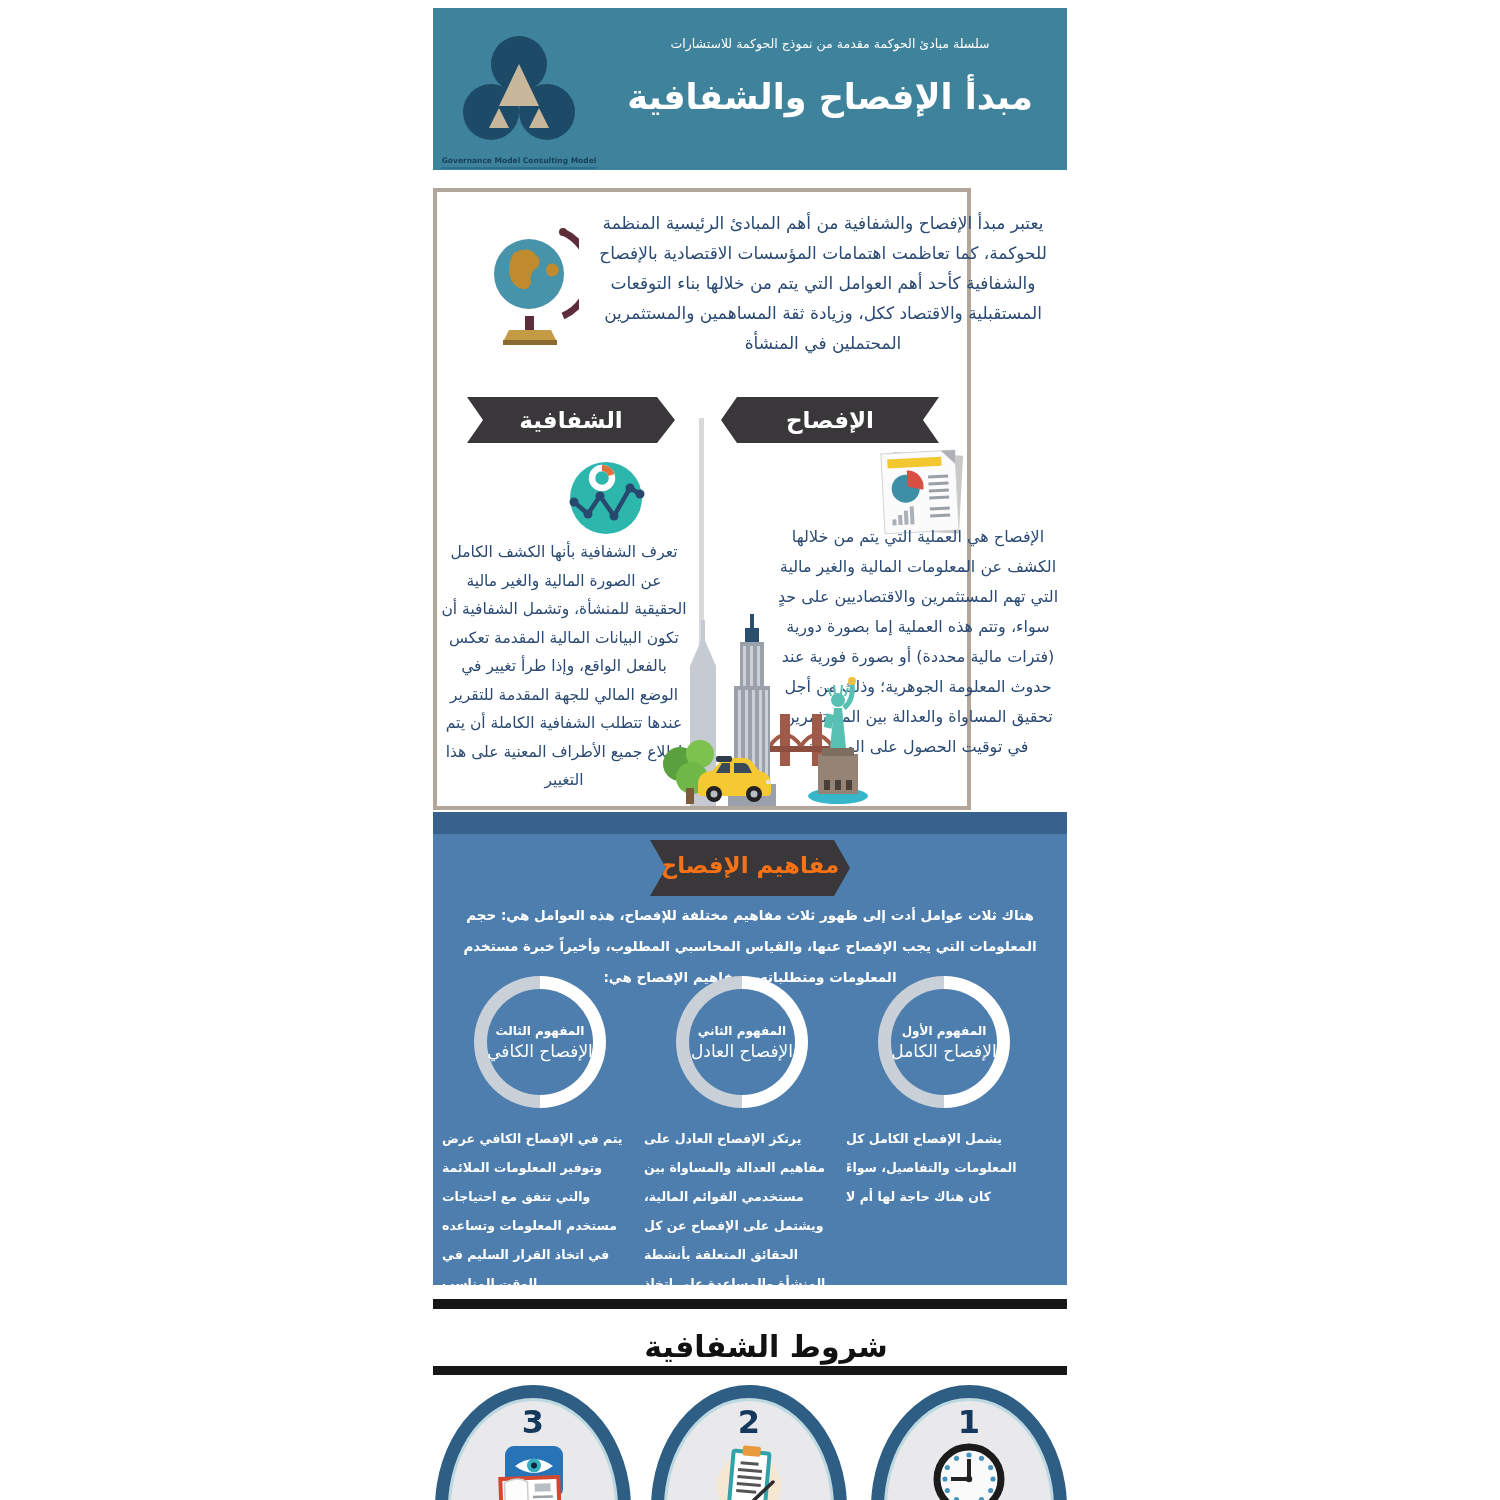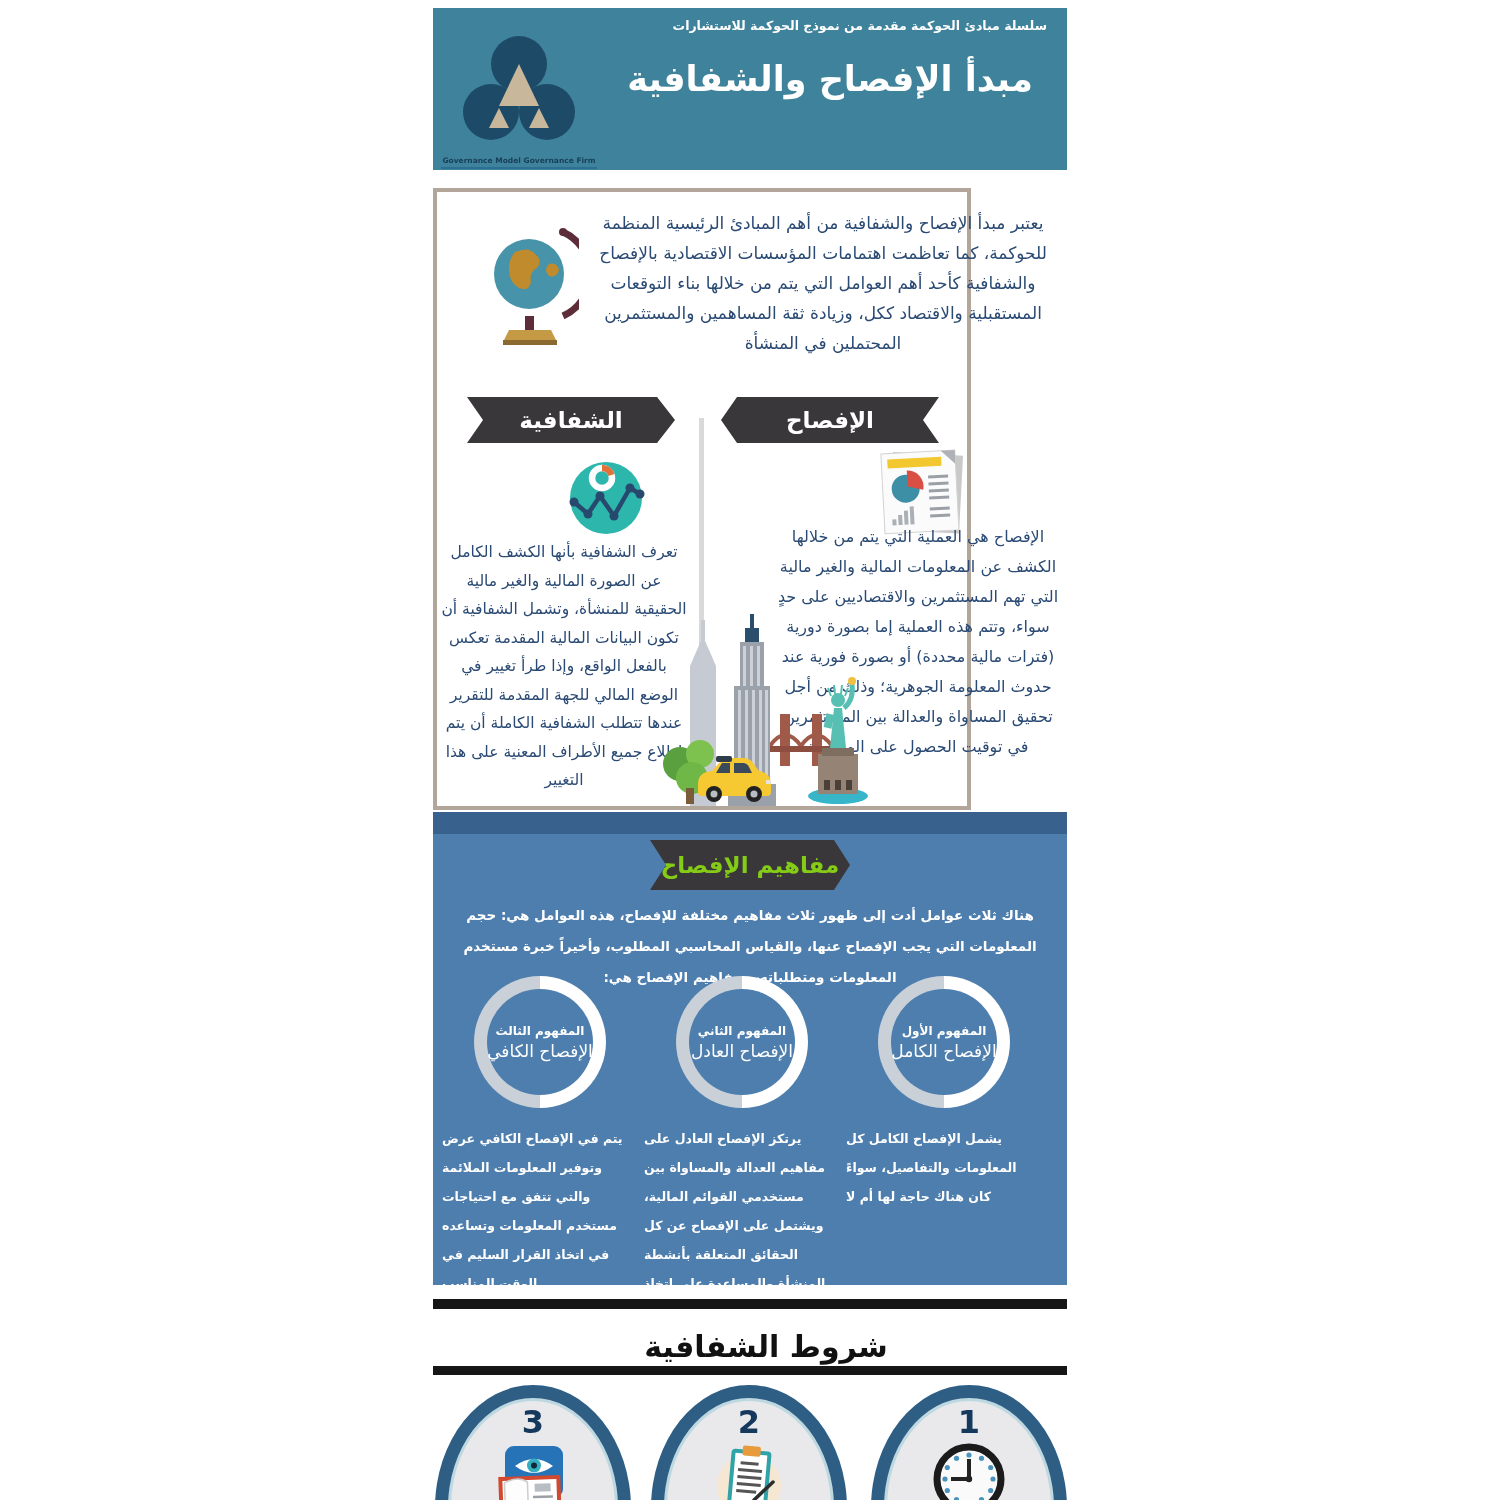--- a/index.html
+++ b/index.html
@@ -4,21 +4,21 @@
 <style>
   html,body{margin:0;padding:0;background:#ffffff;}
   .canvas{position:relative;width:1500px;height:1500px;background:#ffffff;overflow:hidden;
           font-family:"DejaVu Sans","Liberation Sans",sans-serif;}
   
   .header{position:absolute;left:433px;top:8px;width:634px;height:162px;background:#3f829b;}
   .logo{position:absolute;left:18px;top:18px;width:136px;height:132px;}
   .logo-caption{position:absolute;left:8px;top:148px;width:156px;text-align:center;
                 font-size:7.5px;font-weight:700;color:#173f58;border-bottom:2px solid #2b6f93;padding-bottom:2px;}
   .header-text{position:absolute;left:180px;right:20px;top:0;height:100%;direction:rtl;}
-  .series-label{margin-top:10px;text-align:right;color:#ffffff;font-size:12.5px;font-weight:700;}
+  .series-label{margin-top:28px;text-align:center;color:#ffffff;font-size:12.5px;font-weight:400;}
   .page-title{margin-top:26px;text-align:center;color:#ffffff;font-size:35px;font-weight:700;}
   
   .intro-box{position:absolute;left:433px;top:188px;width:538px;height:622px;background:#ffffff;
              border:4px solid #b2a69a;box-sizing:border-box;padding-left:36px;}
   .globe{position:absolute;left:50px;top:32px;}
   .intro-text{position:absolute;left:150px;top:16px;width:472px;direction:rtl;text-align:center;
               color:#2a4a74;font-size:17px;line-height:30px;margin:0;}
   .ribbon{position:absolute;height:46px;background:#3a373a;color:#ffffff;font-weight:700;
           text-align:center;line-height:46px;font-size:23px;direction:rtl;}
   .ribbon-left{left:30px;top:205px;width:208px;
@@ -28,22 +28,22 @@
   .v-divider{position:absolute;left:262px;top:226px;width:5px;height:372px;background:#d9d9d9;}
   .chart-icon{position:absolute;left:127px;top:262px;}
   .report-icon{position:absolute;left:432px;top:256px;}
   .col-text{position:absolute;direction:rtl;text-align:center;color:#2a4a74;margin:0;}
   .transparency-text{left:4px;top:346px;width:246px;font-size:15.5px;line-height:28.5px;}
   .disclosure-text{left:334px;top:330px;width:294px;font-size:16px;line-height:30px;}
   .city{position:absolute;left:225px;top:404px;}
   
   .concepts{position:absolute;left:433px;top:812px;width:634px;height:473px;background:#4d7ead;}
   .dark-strip{position:absolute;left:0;top:0;width:100%;height:22px;background:#38618e;}
-  .concepts-ribbon{position:absolute;left:217px;top:28px;width:200px;height:50px;background:#3a373a;
-     color:#84cc16;font-weight:700;font-size:23px;text-align:center;line-height:50px;direction:rtl;
+  .concepts-ribbon{position:absolute;left:217px;top:28px;width:200px;height:56px;background:#3a373a;
+     color:#f97316;font-weight:700;font-size:23px;text-align:center;line-height:50px;direction:rtl;
      clip-path:polygon(0 0,calc(100% - 16px) 0,100% 50%,calc(100% - 16px) 100%,0 100%,16px 50%);}
   .concepts-intro{position:absolute;left:20px;top:88px;width:594px;margin:0;direction:rtl;text-align:center;
      color:#ffffff;font-size:13.5px;font-weight:700;line-height:31px;}
   .concept-col{position:absolute;top:164px;width:200px;}
   .concept-1{left:411px;} .concept-2{left:209px;} .concept-3{left:7px;}
   .ring{position:relative;width:132px;height:132px;margin:0 auto;border-radius:50%;
         background:conic-gradient(#ffffff 0 50%,#c9d0d8 50% 100%);}
   .ring-inner{position:absolute;inset:13px;border-radius:50%;background:#4d7ead;display:flex;
         flex-direction:column;align-items:center;justify-content:center;direction:rtl;color:#fff;}
   .concept-label{font-size:12px;font-weight:700;}
@@ -70,21 +70,21 @@
 
   <div class="header">
     <svg class="logo" viewBox="0 0 136 132" width="136" height="132">
       <circle cx="68" cy="38" r="28" fill="#1d4a66"></circle>
       <circle cx="40" cy="86" r="28" fill="#1d4a66"></circle>
       <circle cx="96" cy="86" r="28" fill="#1d4a66"></circle>
       <path d="M68 38 L88 80 L48 80 Z" fill="#c9b79b"></path>
       <path d="M48 82 L58 102 L38 102 Z" fill="#c9b79b"></path>
       <path d="M88 82 L98 102 L78 102 Z" fill="#c9b79b"></path>
     </svg>
-    <div class="logo-caption">Governance Model Governance Firm</div>
+    <div class="logo-caption">Governance Model Consulting Model</div>
     <div class="header-text">
       <div class="series-label">سلسلة مبادئ الحوكمة مقدمة من نموذج الحوكمة للاستشارات</div>
       <div class="page-title">مبدأ الإفصاح والشفافية</div>
     </div>
   </div>
 
   <div class="intro-box">
 
     <svg class="globe" viewBox="0 0 92 124" width="92" height="124">
       <path d="M76 8 A46 46 0 0 1 76 92" fill="none" stroke="#5e2d3a" stroke-width="7"></path>

